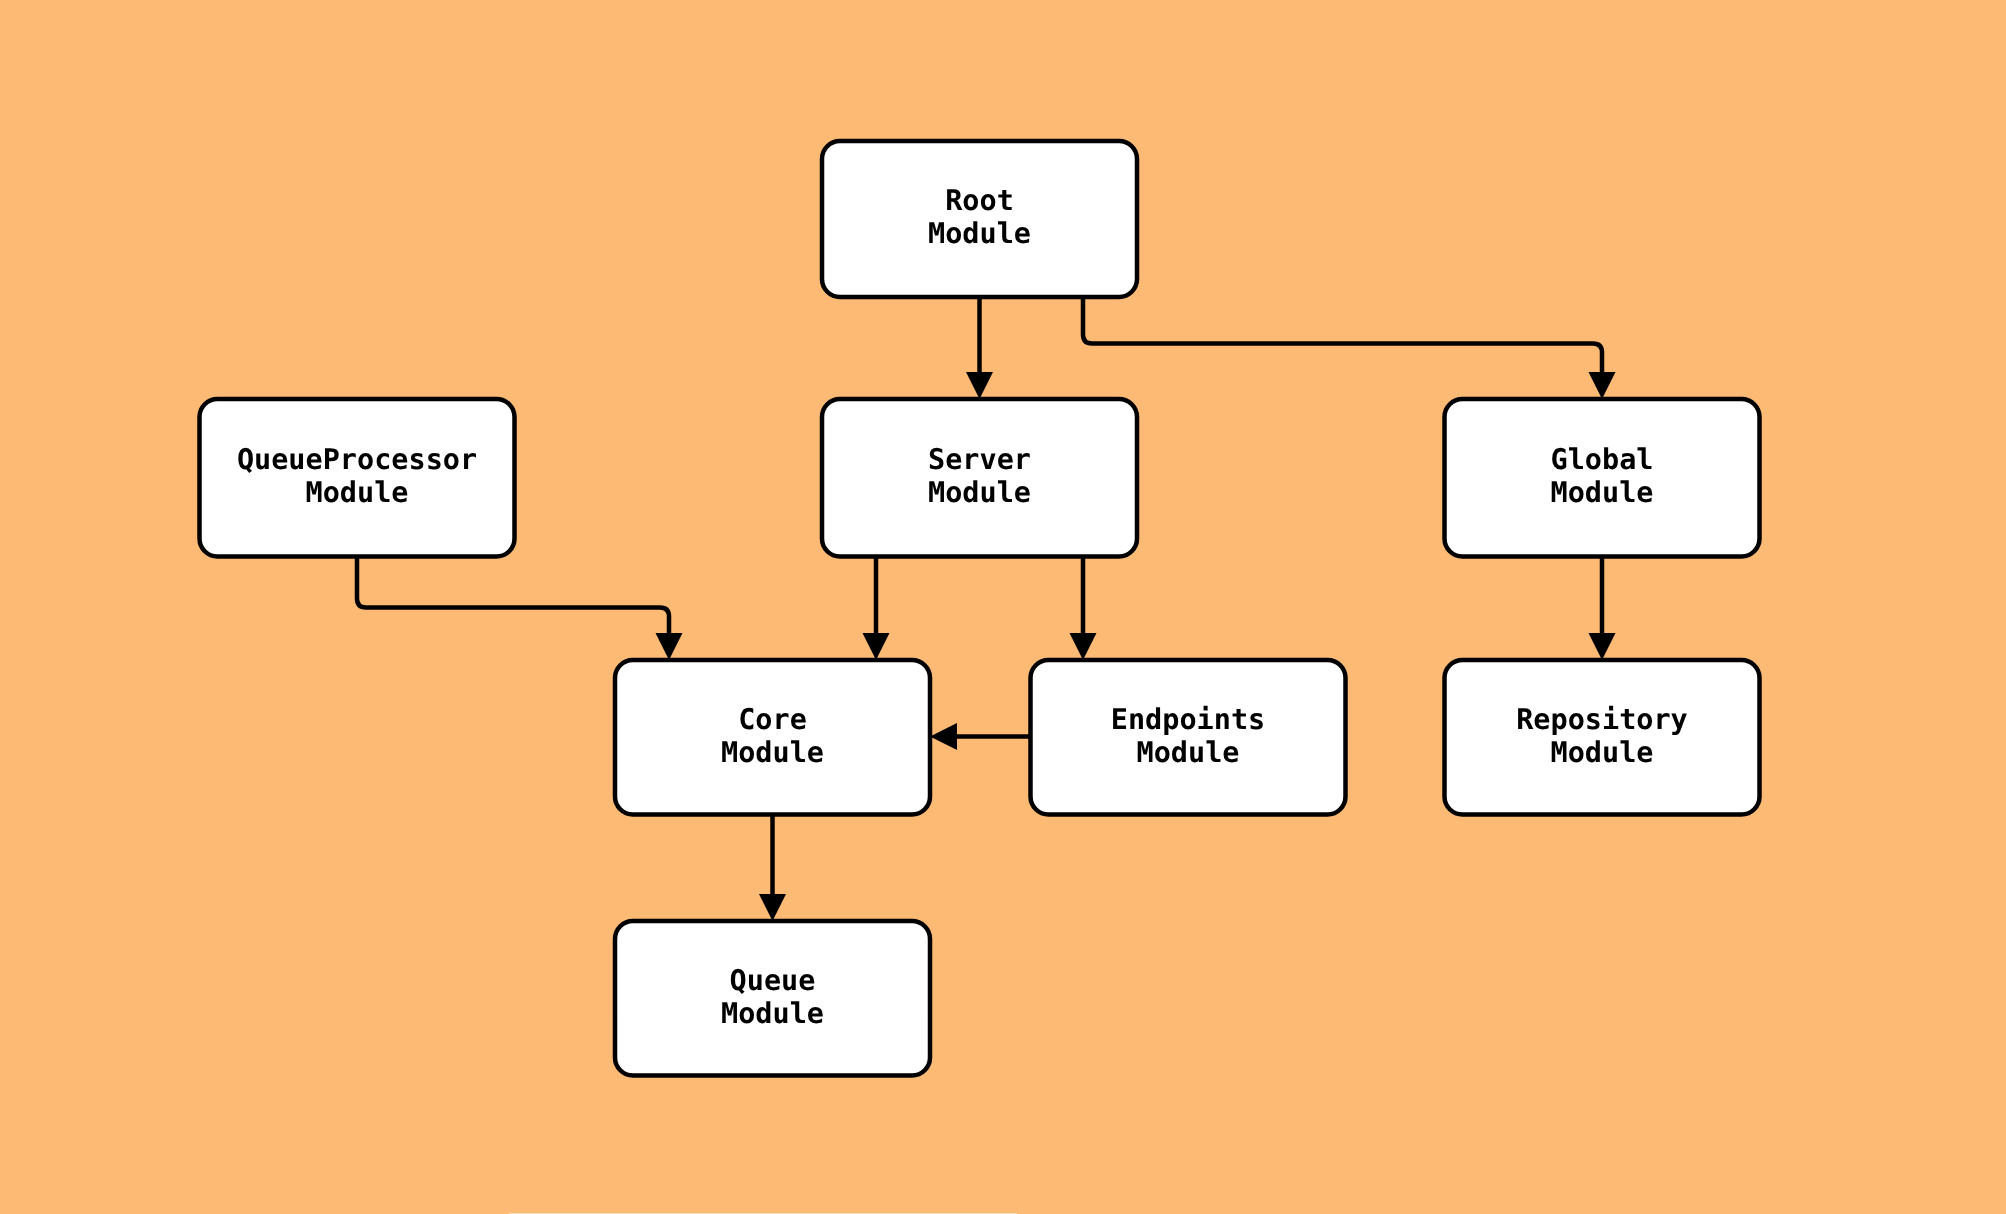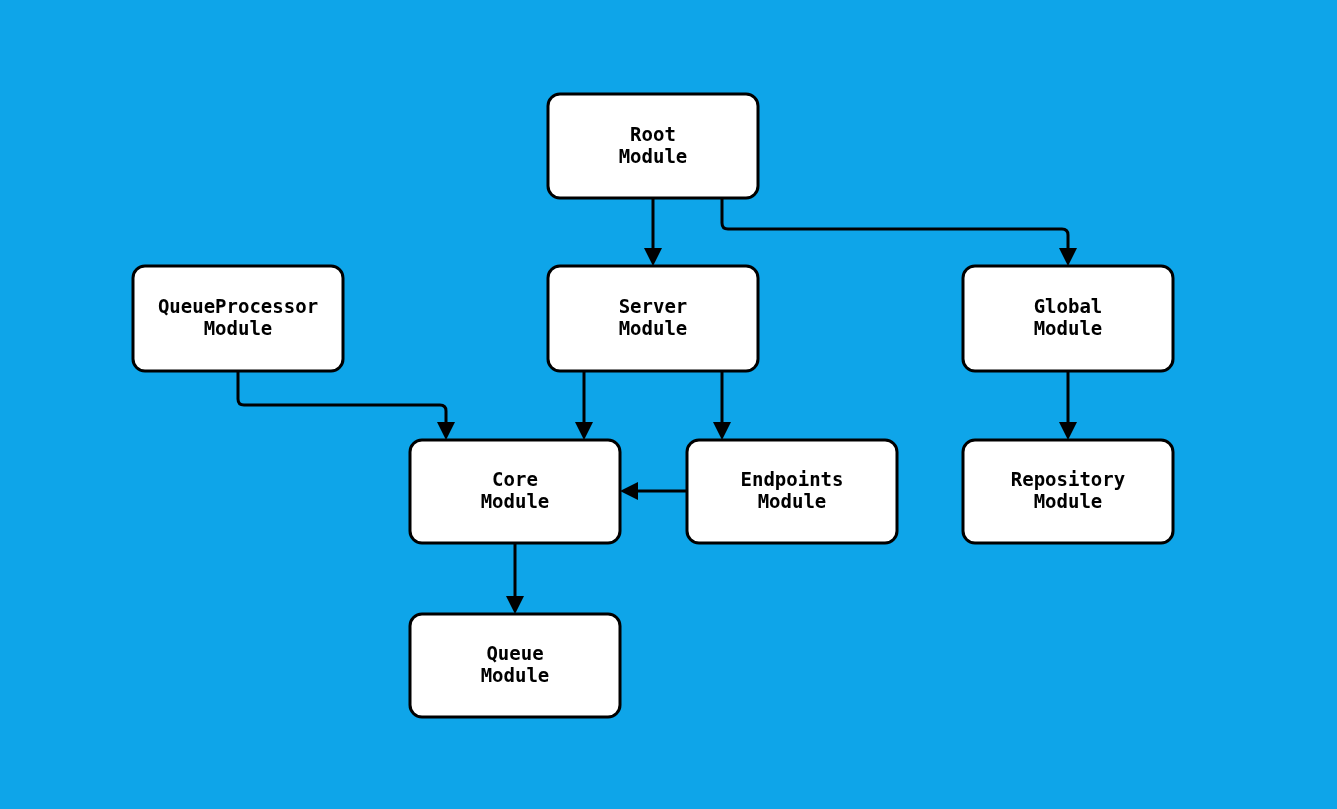--- a/index.html
+++ b/index.html
@@ -11,21 +11,21 @@
   body {
     width: 1337px;
     height: 809px;
     overflow: hidden;
     font-family: "DejaVu Sans Mono", "Liberation Mono", monospace;
   }
   #diagram-root {
     position: relative;
     width: 1337px;
     height: 809px;
-    background: #0ea5e9;
+    background: #fdba74;
   }
   svg#diagram-canvas {
     position: absolute;
     left: 0;
     top: 0;
     width: 1337px;
     height: 809px;
   }
   .node-box {
     fill: #ffffff;

